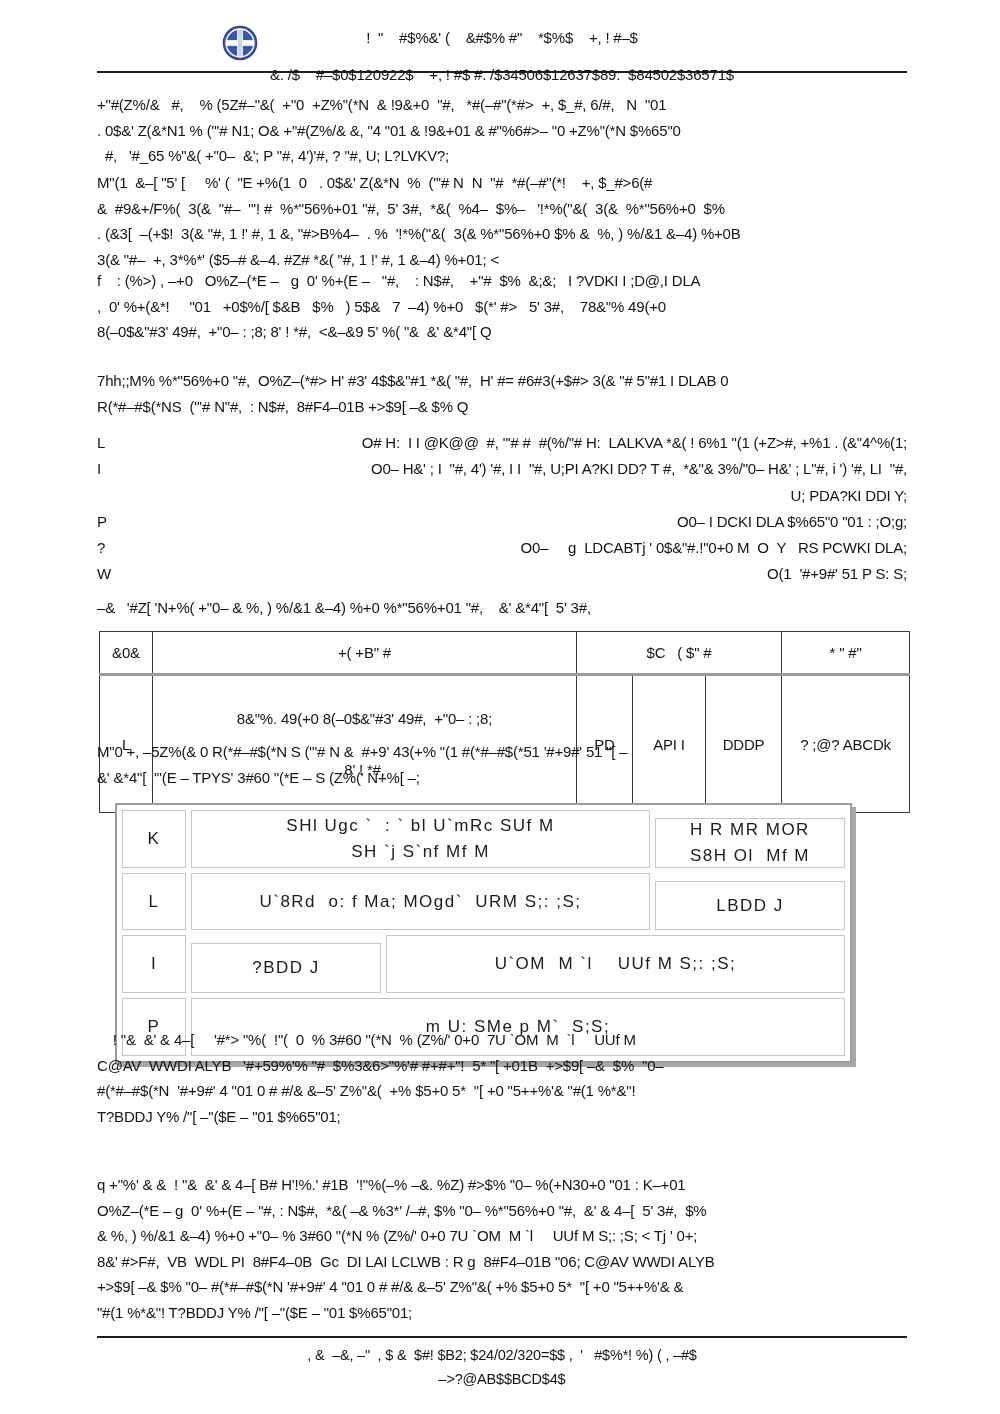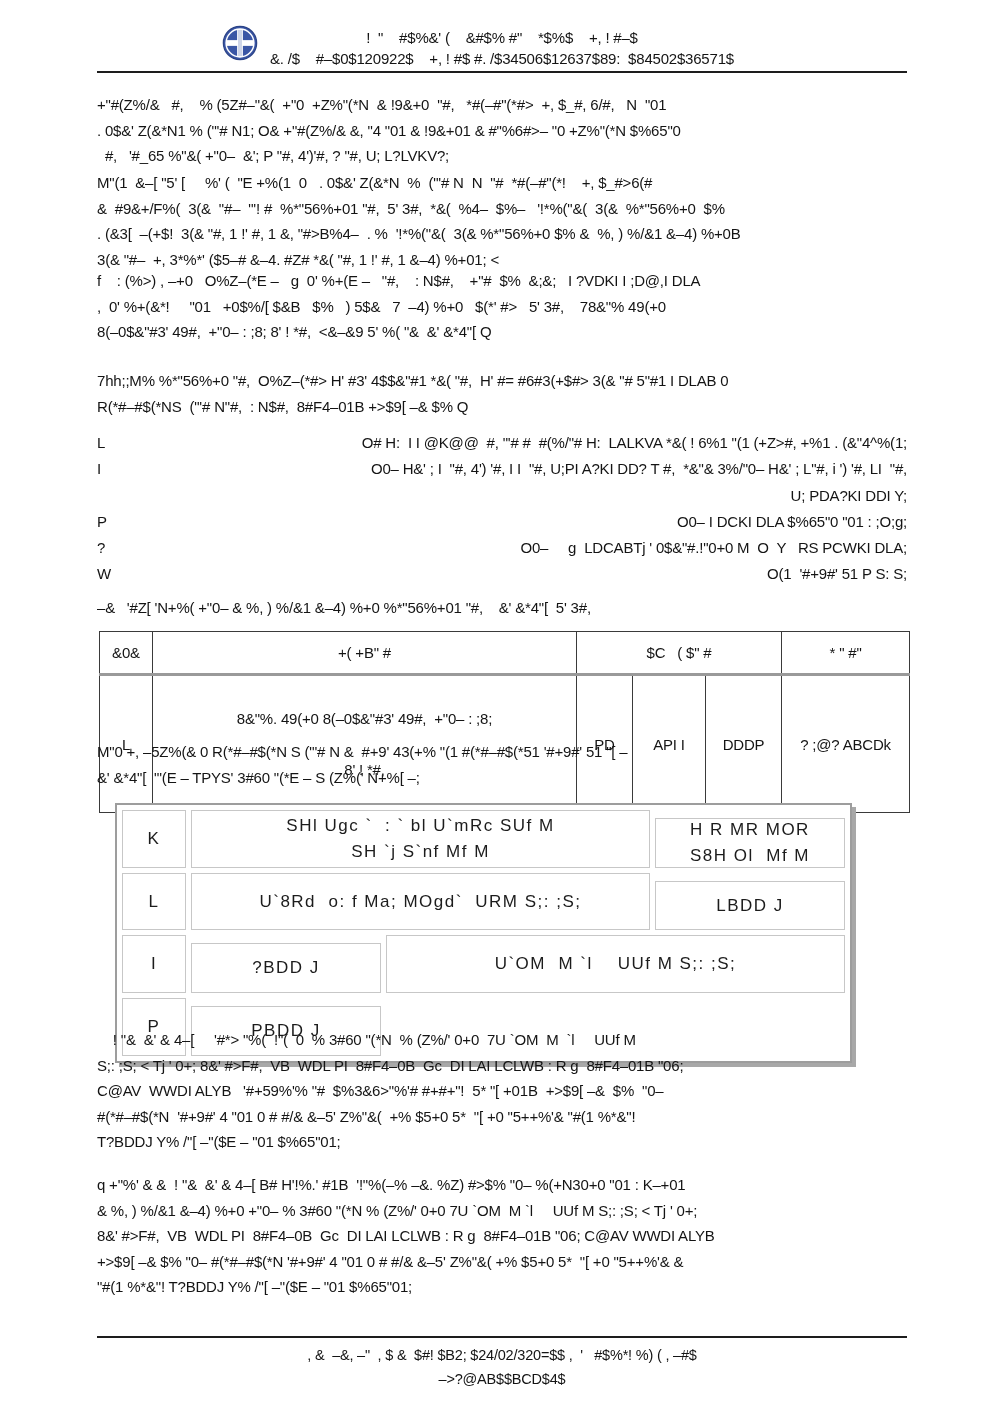--- a/index.html
+++ b/index.html
@@ -57,21 +57,21 @@
       <rect x="16.8" y="4.5" width="6.4" height="31" fill="#ffffff"></rect>
       <rect x="4.5" y="16.8" width="31" height="6.4" fill="#ffffff"></rect>
       <rect x="17.8" y="5.5" width="4.4" height="29" fill="#3a56a5" opacity="0.25"></rect>
       <circle cx="20" cy="20" r="18.5" fill="none" stroke="#2c4488" stroke-width="1.4"></circle>
     </svg>
   </div>
 
   <div class="content">
 
     <div class="abs centerline" style="top:27px;">!  "    #$%&amp;' (    &amp;#$% #"    *$%$    +, ! #–$</div>
-    <div class="abs centerline" style="top:48px;">&amp;. /$    #–$0$120922$    +, ! #$ #. /$34506$12637$89:  $84502$36571$</div>
+    <div class="abs centerline" style="top:64px;">&amp;. /$    #–$0$120922$    +, ! #$ #. /$34506$12637$89:  $84502$36571$</div>
     <div class="abs rule" style="top:71px;"></div>
 
     <div class="abs" style="top:92px;">
       <div class="line">+"#(Z%/&amp;   #,    % (5Z#–"&amp;(  +"0  +Z%"(*N  &amp; !9&amp;+0  "#,   *#(–#"(*#&gt;  +, $_#, 6/#,   N  "01</div>
       <div class="line">. 0$&amp;' Z(&amp;*N1 % ("'# N1; O&amp; +"#(Z%/&amp; &amp;, "4 "01 &amp; !9&amp;+01 &amp; #"%6#&gt;– "0 +Z%"(*N $%65"0</div>
       <div class="line">  #,   '#_65 %"&amp;( +"0–  &amp;'; P "#, 4')'#, ? "#, U; L?LVKV?;</div>
     </div>
 
     <div class="abs" style="top:170px;">
       <div class="line">M"(1  &amp;–[ "5' [     %' (  "E +%(1  0   . 0$&amp;' Z(&amp;*N  %  ("'# N  N  "#  *#(–#"(*!    +, $_#&gt;6(#</div>
@@ -179,34 +179,34 @@
         <div class="t2cell t2desc">U`8Rd  o: f Ma; MOgd`  URM S;: ;S;</div>
         <div class="t2cell t2right">LBDD J</div>
       </div>
       <div class="t2row" style="height:58px;">
         <div class="t2cell t2num">I</div>
         <div class="t2cell t2right">?BDD J</div>
         <div class="t2cell t2desc">U`OM  M `l    UUf M S;: ;S;</div>
       </div>
       <div class="t2row" style="height:58px;">
         <div class="t2cell t2num">P</div>
-        <div class="t2cell t2right">PBDD J</div>
+        <div class="t2cell t2desc">m U: SMe p M`  S;S;</div>
       </div>
     </div>
 
     <div class="abs" style="top:1027px;">
       <div class="line">    ! "&amp;  &amp;' &amp; 4–[     '#*&gt; "%(  !"(  0  % 3#60 "(*N  % (Z%/' 0+0  7U `OM  M  `l     UUf M</div>
-      <div class="line">S;: ;S; &lt; Tj ' 0+; 8&amp;' #&gt;F#,  VB  WDL PI  8#F4–0B  Gc  DI LAI LCLWB : R g  8#F4–01B "06;</div>
       <div class="line">C@AV  WWDI ALYB   '#+59%'% "#  $%3&amp;6&gt;"%'# #+#+"!  5* "[ +01B  +&gt;$9[ –&amp;  $%  "0–</div>
       <div class="line">#(*#–#$(*N  '#+9#' 4 "01 0 # #/&amp; &amp;–5' Z%"&amp;(  +% $5+0 5*  "[ +0 "5++%'&amp; "#(1 %*&amp;"!</div>
       <div class="line">T?BDDJ Y% /"[ –"($E – "01 $%65"01;</div>
     </div>
 
     <div class="abs" style="top:1172px;">
       <div class="line">q +"%' &amp; &amp;  ! "&amp;  &amp;' &amp; 4–[ B# H'!%.' #1B  '!"%(–% –&amp;. %Z) #&gt;$% "0– %(+N30+0 "01 : K–+01</div>
+      <div class="line">O%Z–(*E – g  0' %+(E – "#, : N$#,  *&amp;( –&amp; %3*' /–#, $% "0– %*"56%+0 "#,  &amp;' &amp; 4–[  5' 3#,  $%</div>
       <div class="line">&amp; %, ) %/&amp;1 &amp;–4) %+0 +"0– % 3#60 "(*N % (Z%/' 0+0 7U `OM  M `l     UUf M S;: ;S; &lt; Tj ' 0+;</div>
       <div class="line">8&amp;' #&gt;F#,  VB  WDL PI  8#F4–0B  Gc  DI LAI LCLWB : R g  8#F4–01B "06; C@AV WWDI ALYB</div>
       <div class="line">+&gt;$9[ –&amp; $% "0– #(*#–#$(*N '#+9#' 4 "01 0 # #/&amp; &amp;–5' Z%"&amp;( +% $5+0 5*  "[ +0 "5++%'&amp; &amp;</div>
       <div class="line">"#(1 %*&amp;"! T?BDDJ Y% /"[ –"($E – "01 $%65"01;</div>
     </div>
 
     <div class="abs thinrule" style="top:1336px;"></div>
     <div class="abs footer-line" style="top:1343px;">, &amp;  –&amp;, –"  , $ &amp;  $#! $B2; $24/02/320=$$ ,  '   #$%*! %) ( , –#$</div>
     <div class="abs footer-line" style="top:1367px;">–&gt;?@AB$$BCD$4$</div>
 

